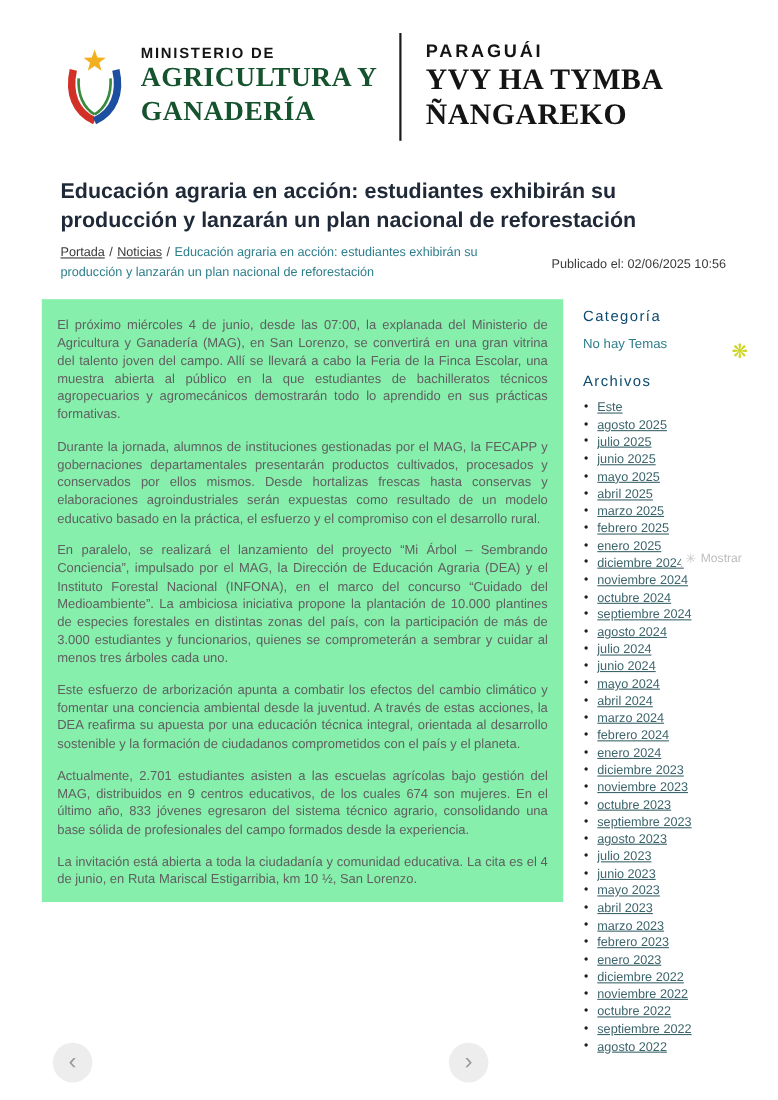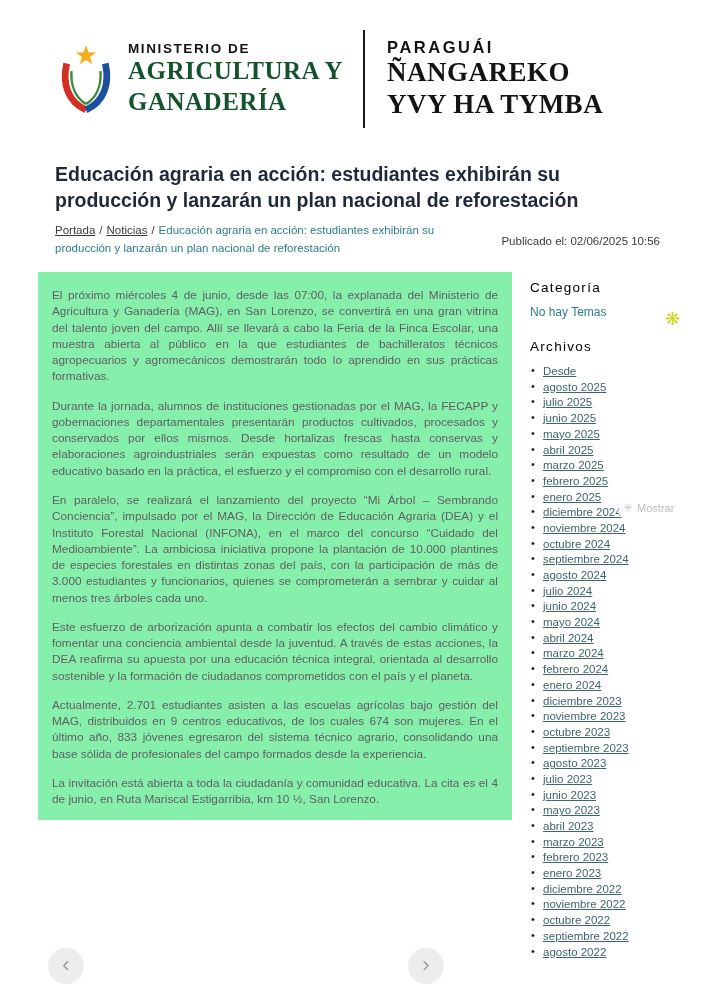--- a/index.html
+++ b/index.html
@@ -39,21 +39,21 @@
   .content-row { display:flex; margin:14px 0 0 38px; align-items:flex-start; }
   .article-panel { width:474px; background:#86efac; padding:15px 14px 8px 14px; }
   .para {
     font-size:11.8px; color:#606060; line-height:1.38;
     text-align:justify; margin-bottom:13px;
   }
   .para:last-child { margin-bottom:4px; }
 
   
   .sidebar { width:176px; margin-left:18px; padding-top:8px; }
-  .side-heading { font-size:13.5px; font-weight:normal; color:#000000; letter-spacing:1.3px; margin-bottom:10px; }
+  .side-heading { font-size:13.5px; font-weight:normal; color:#0c4a6e; letter-spacing:1.3px; margin-bottom:10px; }
   .no-temas { font-size:12px; color:#2e7e8c; margin-bottom:20px; }
   .archives { list-style:none; margin-top:2px; }
   .archives li { position:relative; padding-left:13px; margin-bottom:2.6px; line-height:12.1px; }
   .archives li::before { content:"•"; position:absolute; left:1px; top:0; color:#1d1d1d; font-size:11px; }
   .archives a { font-size:11.5px; color:#3d656c; text-decoration:underline; cursor:pointer; }
 
   
   .access-icon {
     position:absolute; right:27px; top:310px; font-size:18px; line-height:1;
     color:#cdd41e; cursor:pointer; user-select:none;
@@ -90,22 +90,22 @@
       </svg>
     </div>
     <div class="ministry-text">
       <div class="m-small">MINISTERIO DE</div>
       <div class="m-serif">AGRICULTURA Y</div>
       <div class="m-serif">GANADERÍA</div>
     </div>
     <div class="header-divider"></div>
     <div class="guarani-text">
       <div class="g-small">PARAGUÁI</div>
+      <div class="g-serif">YVY HA TYMBA</div>
       <div class="g-serif">ÑANGAREKO</div>
-      <div class="g-serif">YVY HA TYMBA</div>
     </div>
   </header>
 
   <h1 class="article-title">Educación agraria en acción: estudiantes exhibirán su producción y lanzarán un plan nacional de reforestación</h1>
 
   <div class="meta-row">
     <nav class="breadcrumb">
       <a href="#">Portada</a><span class="sep">/</span><a href="#">Noticias</a><span class="sep">/</span><span class="current">Educación agraria en acción: estudiantes exhibirán su producción y lanzarán un plan nacional de reforestación</span>
     </nav>
     <div class="published">Publicado el: 02/06/2025 10:56</div>
@@ -121,21 +121,21 @@
         <p class="para">Actualmente, 2.701 estudiantes asisten a las escuelas agrícolas bajo gestión del MAG, distribuidos en 9 centros educativos, de los cuales 674 son mujeres. En el último año, 833 jóvenes egresaron del sistema técnico agrario, consolidando una base sólida de profesionales del campo formados desde la experiencia.</p>
         <p class="para">La invitación está abierta a toda la ciudadanía y comunidad educativa. La cita es el 4 de junio, en Ruta Mariscal Estigarribia, km 10 ½, San Lorenzo.</p>
       </section>
 
     <aside class="sidebar">
       <h3 class="side-heading">Categoría</h3>
       <div class="no-temas">No hay Temas</div>
       <h3 class="side-heading">Archivos</h3>
       <ul class="archives">
 
-      <li><a href="#">Desde</a></li>
+      <li><a href="#">Este</a></li>
           <li><a href="#">agosto 2025</a></li>
           <li><a href="#">julio 2025</a></li>
           <li><a href="#">junio 2025</a></li>
           <li><a href="#">mayo 2025</a></li>
           <li><a href="#">abril 2025</a></li>
           <li><a href="#">marzo 2025</a></li>
           <li><a href="#">febrero 2025</a></li>
           <li><a href="#">enero 2025</a></li>
           <li><a href="#">diciembre 2024</a></li>
           <li><a href="#">noviembre 2024</a></li>

